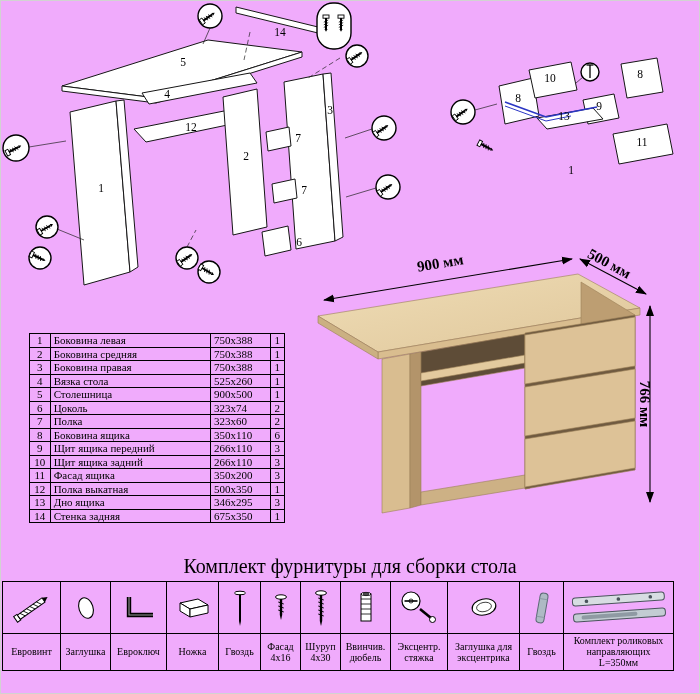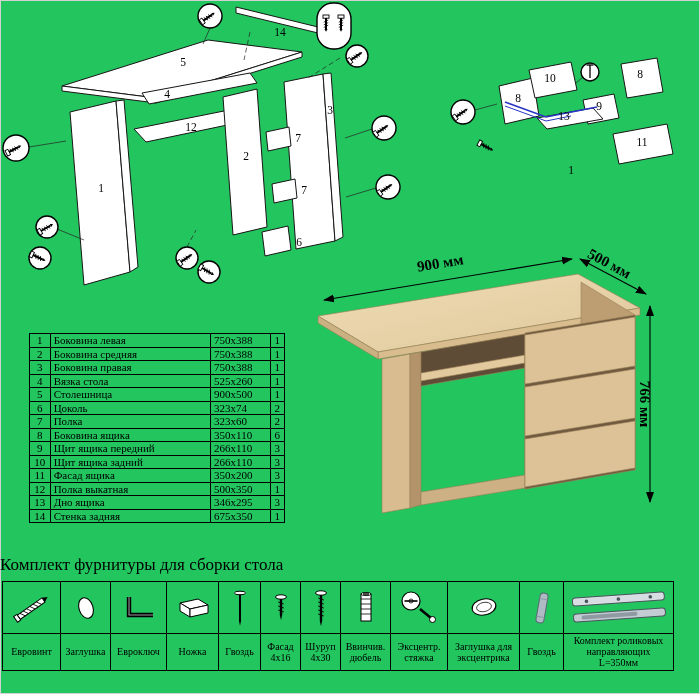--- a/index.html
+++ b/index.html
@@ -1,35 +1,35 @@
 <!DOCTYPE html>
 <html><head>
 <meta charset="utf-8">
 <style>
   *{margin:0;padding:0;box-sizing:border-box}
   html,body{width:700px;height:694px}
   body{background:#fff;font-family:"Liberation Serif",serif;color:#000;position:relative;overflow:hidden}
-  .sheet{position:absolute;inset:0;background:#22c55e;outline:1px solid #d2d2d2;outline-offset:-1px}
+  .sheet{position:absolute;inset:0;background:#f0abfc;outline:1px solid #d2d2d2;outline-offset:-1px}
   #svg-main{position:absolute;left:0;top:0}
   #svg-drawer{position:absolute;left:443px;top:48px}
   #svg-desk{position:absolute;left:278px;top:246px}
   svg text{font-family:"Liberation Serif",serif;fill:#000}
   .plbl{font-size:11.5px}
   .dim{font-size:15px;font-weight:bold}
   .pnl polygon,.pnl path{fill:#fff;stroke:#161616;stroke-width:1;stroke-linejoin:round}
   .co{fill:#fff;stroke:#000;stroke-width:1.4}
   .ld line{stroke:#222;stroke-width:.7}
   .dsh{stroke-dasharray:5 3}
   table{border-collapse:collapse}
   .parts{position:absolute;left:29px;top:333px;font-size:11px;width:256px}
   .parts td{border:1px solid #000;padding:0 3px;height:13.5px;line-height:12.5px;white-space:nowrap}
   .tc{text-align:center}
   .parts .name{min-width:140px}
   .parts .size{min-width:52px;}
-  .hw-title{position:absolute;left:0;top:555px;width:700px;text-align:left;font-size:17px}
+  .hw-title{position:absolute;left:0;top:555px;width:700px;text-align:center;font-size:20px}
   .hwt{position:absolute;left:2px;top:581px;width:592px;table-layout:fixed}
   .hwt td{border:1px solid #000;text-align:center;vertical-align:middle;overflow:hidden;padding:0}
   .ic td{height:52px;padding:1px}
   .ic svg{display:inline-block;vertical-align:middle}
   .lb td{height:32px;font-size:10px;line-height:1.12;padding:1px 2px}
   .qt td{height:21px;font-size:13.5px}
 </style>
 </head>
 <body>
 

